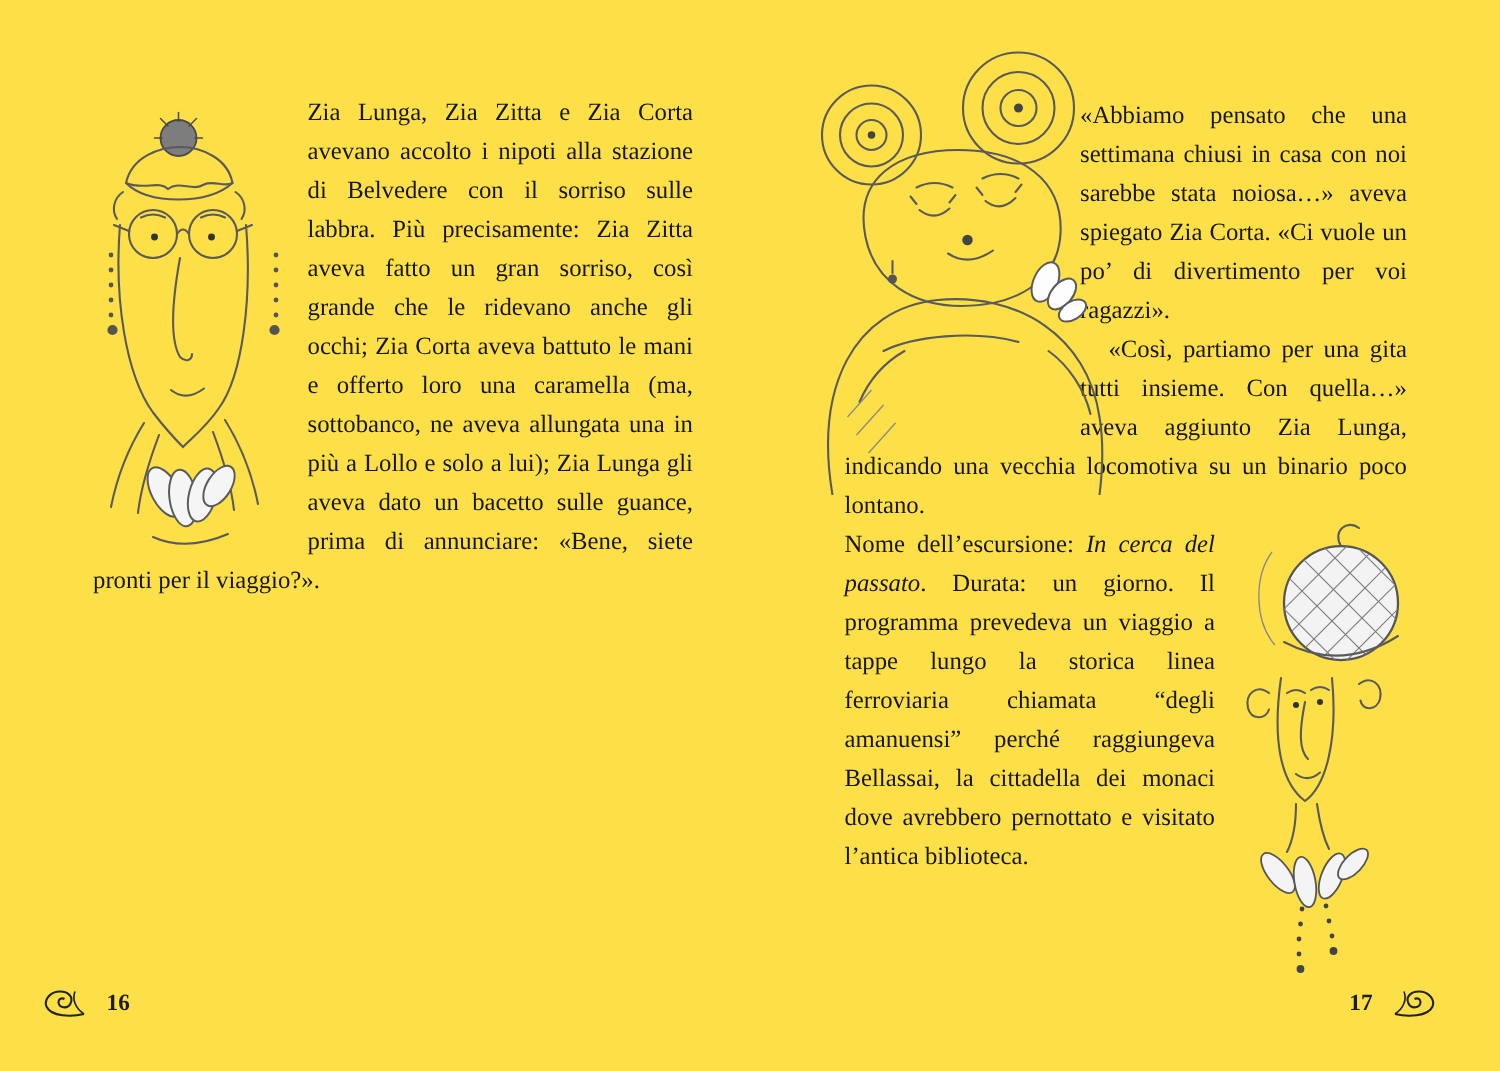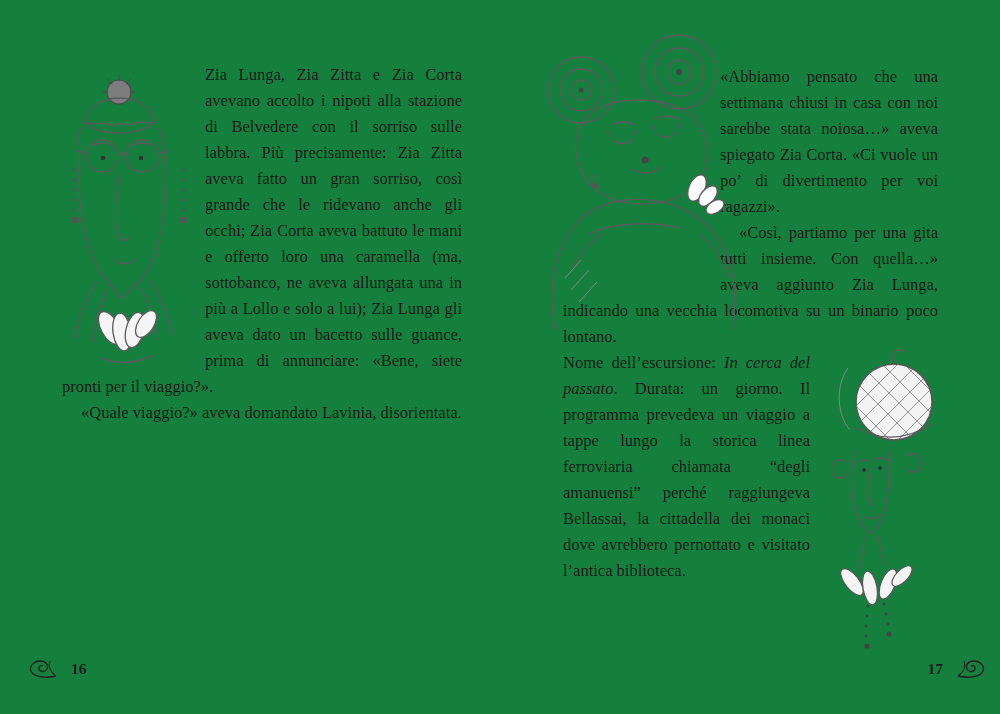--- a/index.html
+++ b/index.html
@@ -1,18 +1,18 @@
 <!DOCTYPE html>
 <html lang="it"><head>
 <meta charset="utf-8">
 <style>
   * { margin:0; padding:0; box-sizing:border-box; }
   html, body { width:1000px; height:714px; overflow:hidden; background:#ffffff; }
   .spread {
-    position:relative; width:1000px; height:714px; background:#15803d;
+    position:relative; width:1000px; height:714px; background:#fde047;
     font-family:"Liberation Serif","DejaVu Serif",serif;
     color:#161616;
   }
   .page {
     position:absolute; text-align:justify;
     font-size:16.5px; line-height:26px;
   }
   .page-left  { left:62px;  top:62px; width:400px; }
   .page-right { left:563px; top:64px; width:375px; }
 
@@ -28,21 +28,21 @@
   p.indent { text-indent:1.15em; }
   p.gap-before { }
   .ital { font-style:italic; }
 
   .footer {
     position:absolute; bottom:34px; display:flex; align-items:center; gap:13px;
     font-family:"Liberation Serif","DejaVu Serif",serif;
     font-size:15.5px; font-weight:bold; color:#1c1c1c;
   }
   .footer-left  { left:28px; }
-  .footer-right { right:14px; }
+  .footer-right { right:42px; }
   .ornament { width:30px; height:22px; }
   .ornament.mirrored { transform:scaleX(-1); }
 
   .line { stroke:#5a5a5a; stroke-width:1.4; fill:none; stroke-linecap:round; }
   .thin { stroke:#8a8a8a; stroke-width:0.9; fill:none; }
 </style>
 </head>
 <body>
 
 <div class="spread">
@@ -107,21 +107,20 @@
           <ellipse cx="48" cy="258" rx="9" ry="18" transform="rotate(-28 48 258)"></ellipse>
           <ellipse cx="60" cy="262" rx="9" ry="19" transform="rotate(-8 60 262)"></ellipse>
           <ellipse cx="73" cy="260" rx="9" ry="18" transform="rotate(14 73 260)"></ellipse>
           <ellipse cx="84" cy="254" rx="8" ry="15" transform="rotate(32 84 254)"></ellipse>
         </g>
         <path class="line" d="M40,288 Q62,298 90,286"></path>
       </svg>
     </div>
 
     <p>Zia Lunga, Zia Zitta e Zia Corta avevano accolto i nipoti alla stazione di Belvedere con il sorriso sulle labbra. Più precisamente: Zia Zitta aveva fatto un gran sorriso, così grande che le ridevano anche gli occhi; Zia Corta aveva battuto le mani e offerto loro una caramella (ma, sottobanco, ne aveva allungata una in più a Lollo e solo a lui); Zia Lunga gli aveva dato un bacetto sulle guance, prima di annunciare: «Bene, siete pronti per il viaggio?».</p>
-    <p class="indent">«Quale viaggio?» aveva domandato Lavinia, disorientata.</p>
   </section>
 
   <section class="page page-right">
 
     <div class="fig fig-rt" aria-label="plump-aunt-with-big-ears-drawing">
       <svg width="225" height="302" viewBox="0 0 225 302">
 
         <circle class="line" cx="52" cy="62" r="33" fill="#fafafa"></circle>
         <circle class="line" cx="52" cy="62" r="21"></circle>
         <circle class="line" cx="52" cy="62" r="10"></circle>

